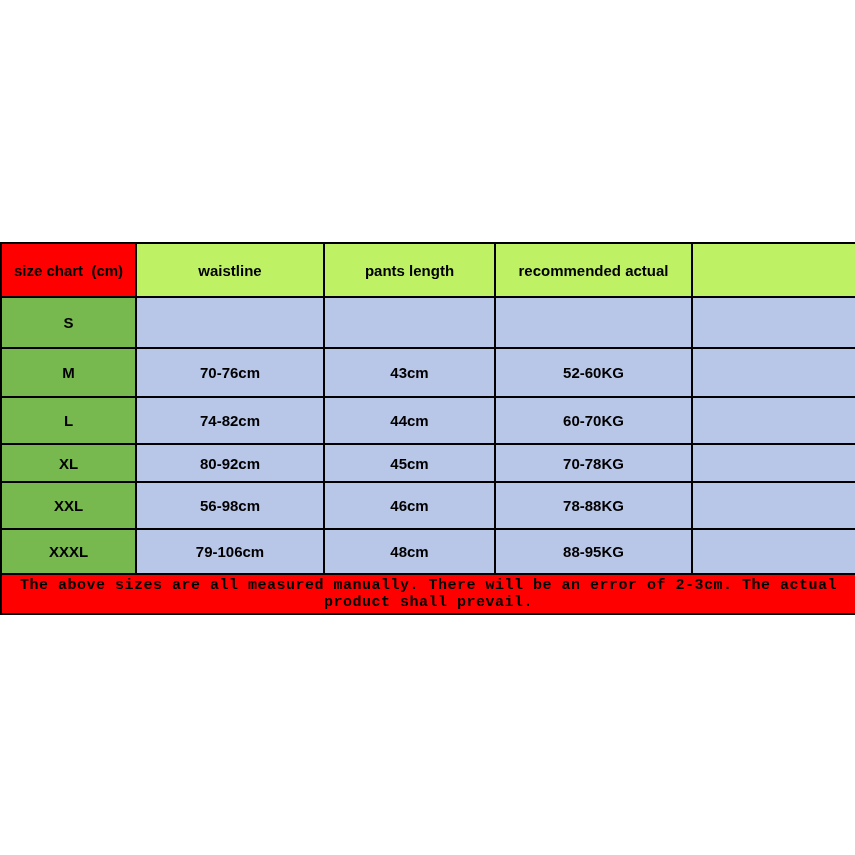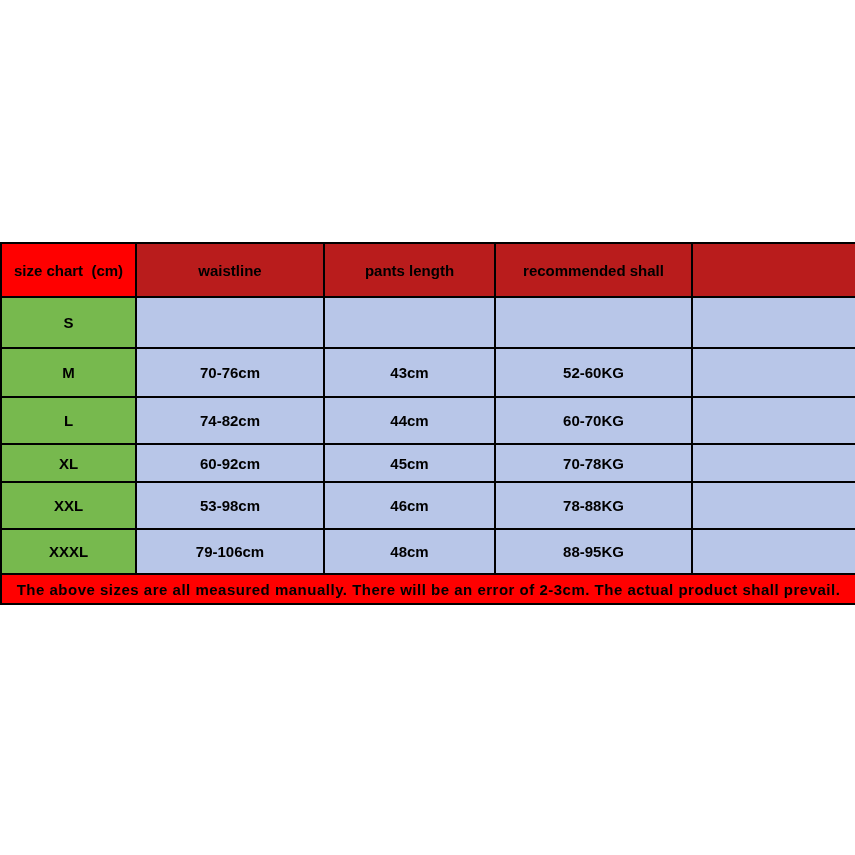--- a/index.html
+++ b/index.html
@@ -48,28 +48,28 @@
   tr.row-l    { height: 47px; }
   tr.row-xl   { height: 38px; }
   tr.row-xxl  { height: 47px; }
   tr.row-xxxl { height: 45px; }
   tr.banner-row { height: 30px; }
   
   td.hdr-label {
     background: #ff0000;
     white-space: pre; 
   }
-  td.hdr { background: #b91c1c; }
+  td.hdr { background: #bef264; }
   td.size { background: #77b94e; }
   td.val  { background: #b8c6e8; }
   
   tr.row-xxl td.size { box-shadow: -3px 0 0 0 #77b94e; }
   td.banner {
     background: #ff0000;
-    font-family: Liberation Sans, sans-serif;
+    font-family: Liberation Mono, monospace;
     font-weight: normal;
     font-size: 13.5px;
     letter-spacing: 0.5px;
     color: #250000;
   }
 </style>
 </head>
 <body>
 
 <div class="chart-wrap">
@@ -79,21 +79,21 @@
         <col class="c1">
         <col class="c2">
         <col class="c3">
         <col class="c4">
     </colgroup>
     <tbody>
       <tr class="hdr-row">
         <td class="hdr-label">size chart  (cm)</td>
         <td class="hdr">waistline</td>
         <td class="hdr">pants length</td>
-        <td class="hdr">recommended shall</td>
+        <td class="hdr">recommended actual</td>
         <td class="hdr"></td>
       </tr>
 
       <tr class="row-s">
         <td class="size">S</td>
         <td class="val"></td>
         <td class="val"></td>
         <td class="val"></td>
         <td class="val"></td>
       </tr>
@@ -109,29 +109,29 @@
       <tr class="row-l">
         <td class="size">L</td>
         <td class="val">74-82cm</td>
         <td class="val">44cm</td>
         <td class="val">60-70KG</td>
         <td class="val"></td>
       </tr>
 
       <tr class="row-xl">
         <td class="size">XL</td>
-        <td class="val">60-92cm</td>
+        <td class="val">80-92cm</td>
         <td class="val">45cm</td>
         <td class="val">70-78KG</td>
         <td class="val"></td>
       </tr>
 
       <tr class="row-xxl">
         <td class="size">XXL</td>
-        <td class="val">53-98cm</td>
+        <td class="val">56-98cm</td>
         <td class="val">46cm</td>
         <td class="val">78-88KG</td>
         <td class="val"></td>
       </tr>
 
       <tr class="row-xxxl">
         <td class="size">XXXL</td>
         <td class="val">79-106cm</td>
         <td class="val">48cm</td>
         <td class="val">88-95KG</td>

